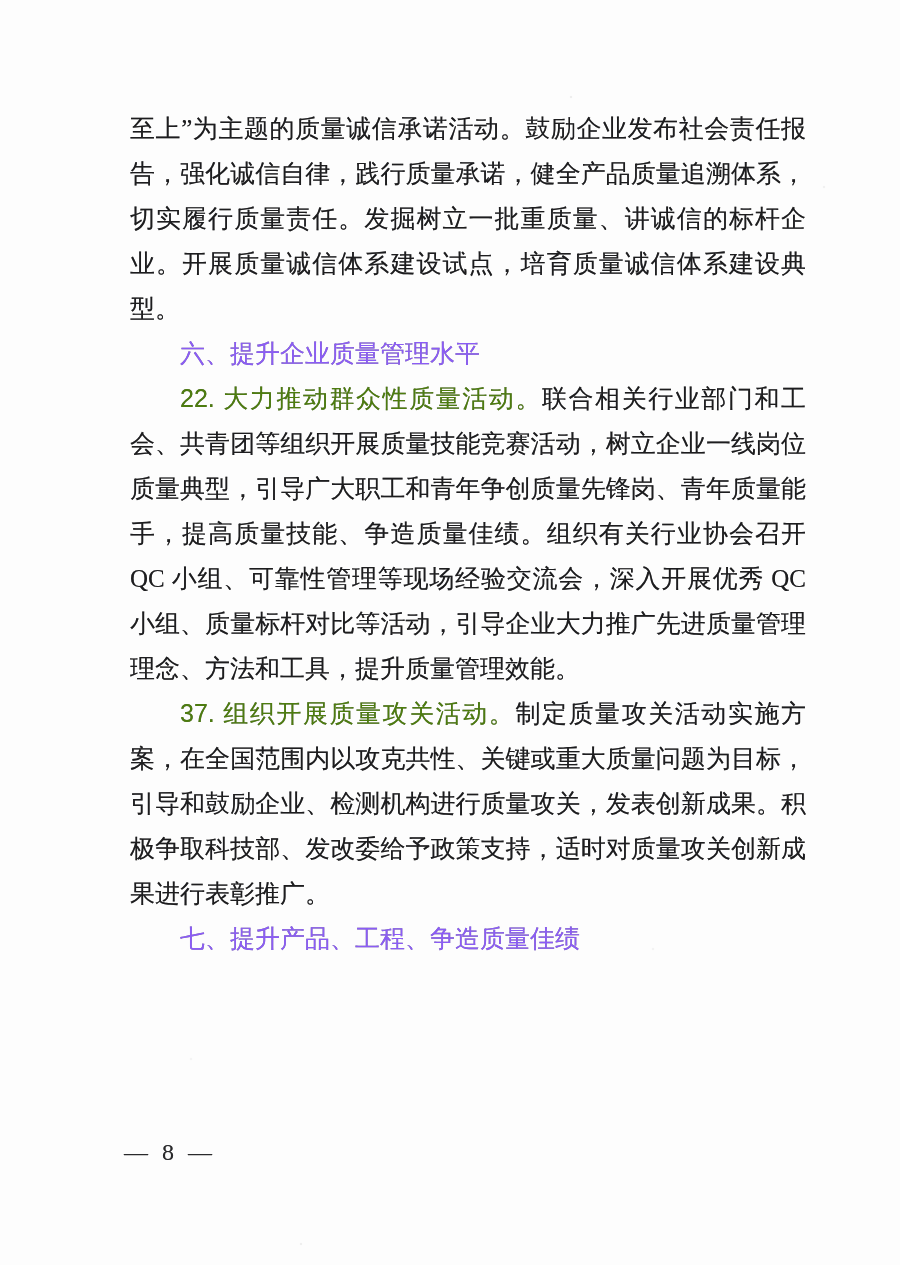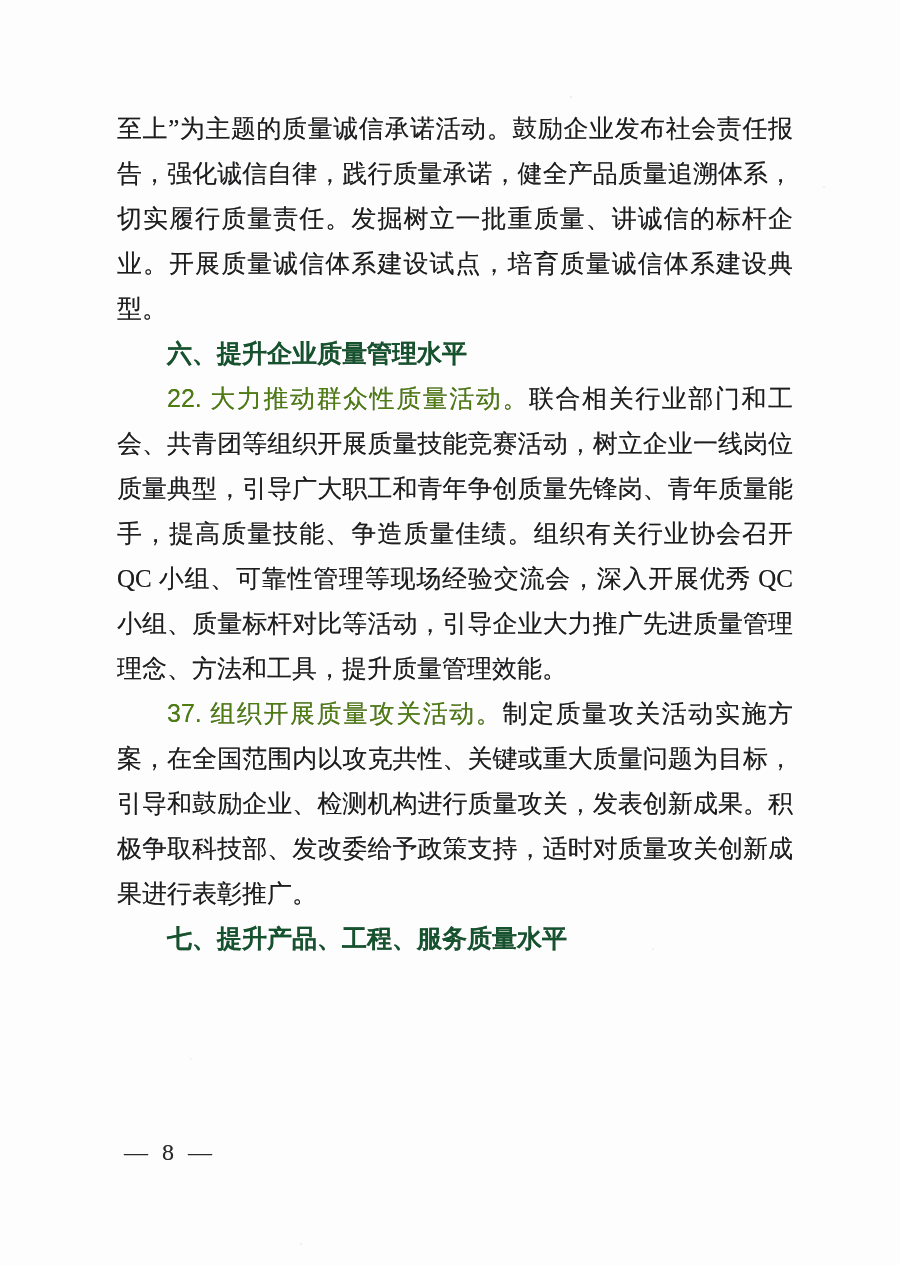--- a/index.html
+++ b/index.html
@@ -11,42 +11,42 @@
     position: relative;
     width: 900px;
     height: 1265px;
     background: #fdfdfd;
     overflow: hidden;
     font-family: "Liberation Serif", "DejaVu Serif", serif;
     color: #1d1d1f;
   }
   .content {
     position: absolute;
-    left: 117px;
+    left: 130px;
     top: 106px;
     width: 676px;
     font-size: 25px;
     line-height: 45px;
     text-align: justify;
     text-shadow: 0 0 0.6px rgba(25, 25, 28, 0.55);
   }
   .para {
     margin: 0;
     padding: 0;
   }
   .indent {
     text-indent: 2em;
   }
   .heading {
     margin: 0;
     padding: 0;
     text-indent: 2em;
-    font-weight: 700;
+    font-weight: 400;
     font-family: "Liberation Sans", "DejaVu Sans", sans-serif;
-    color: #14532d;
+    color: #8b5cf6;
   }
   .lead {
     font-weight: 400;
     font-family: "Liberation Sans", "DejaVu Sans", sans-serif;
     color: #4d7c0f;
   }
   .page-number {
     position: absolute;
     left: 124px;
     top: 1136px;
@@ -83,17 +83,17 @@
   <div class="content">
     <p class="para">至上”为主题的质量诚信承诺活动。鼓励企业发布社会责任报告，强化诚信自律，践行质量承诺，健全产品质量追溯体系，切实履行质量责任。发掘树立一批重质量、讲诚信的标杆企业。开展质量诚信体系建设试点，培育质量诚信体系建设典型。</p>
 
     <p class="heading">六、提升企业质量管理水平</p>
 
     <p class="para indent"><span class="lead">22. 大力推动群众性质量活动。</span><span>联合相关行业部门和工会、共青团等组织开展质量技能竞赛活动，树立企业一线岗位质量典型，引导广大职工和青年争创质量先锋岗、青年质量能手，提高质量技能、争造质量佳绩。组织有关行业协会召开 QC 小组、可靠性管理等现场经验交流会，深入开展优秀 QC 小组、质量标杆对比等活动，引导企业大力推广先进质量管理理念、方法和工具，提升质量管理效能。</span></p>
 
 
     <p class="para indent"><span class="lead">37. 组织开展质量攻关活动。</span><span>制定质量攻关活动实施方案，在全国范围内以攻克共性、关键或重大质量问题为目标，引导和鼓励企业、检测机构进行质量攻关，发表创新成果。积极争取科技部、发改委给予政策支持，适时对质量攻关创新成果进行表彰推广。</span></p>
 
-    <p class="heading">七、提升产品、工程、服务质量水平</p>
+    <p class="heading">七、提升产品、工程、争造质量佳绩</p>
   </div>
 
   <div class="page-number">— 8 —</div>
 </div>
 
 </body></html>

